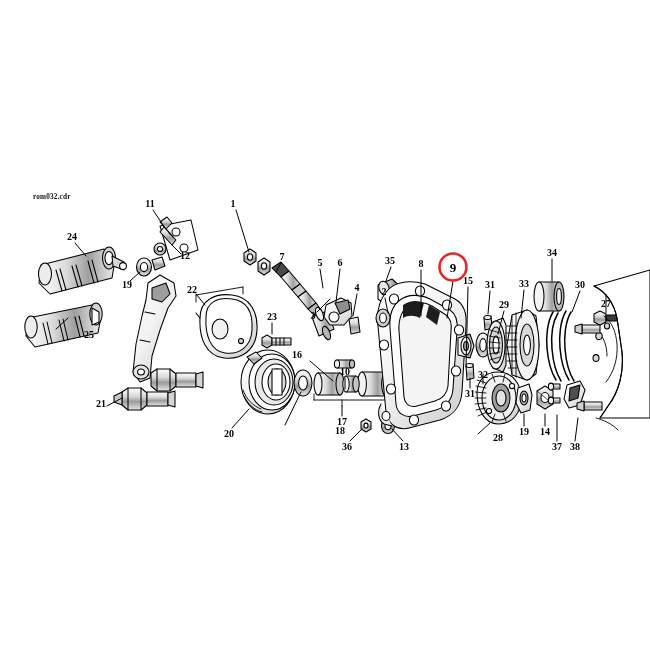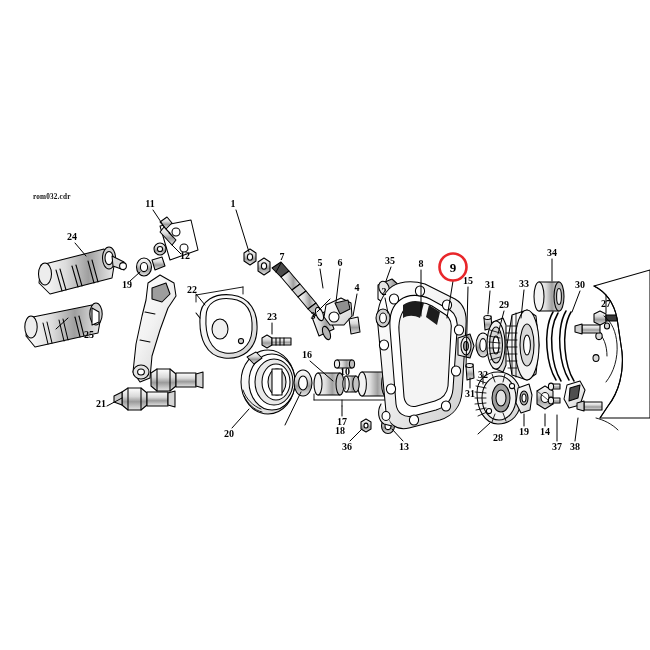--- a/index.html
+++ b/index.html
@@ -491,21 +491,21 @@
       <div class="cal" style="left: 340px; top: 263px;">6</div>
       <div class="cal" style="left: 282px; top: 257px;">7</div>
       <div class="cal" style="left: 421px; top: 264px;">8</div>
       <div class="cal hl" style="left: 453px; top: 267px;">9</div>
       <div class="cal" style="left: 345px; top: 372px;">10</div>
       <div class="cal" style="left: 150px; top: 204px;">11</div>
       <div class="cal" style="left: 185px; top: 256px;">12</div>
       <div class="cal" style="left: 404px; top: 447px;">13</div>
       <div class="cal" style="left: 545px; top: 432px;">14</div>
       <div class="cal" style="left: 468px; top: 281px;">15</div>
-      <div class="cal" style="left: 307px; top: 355px; text-align: center;">16</div>
+      <div class="cal" style="left: 297px; top: 355px; text-align: center;">16</div>
       <div class="cal" style="left: 342px; top: 422px;">17</div>
       <div class="cal" style="left: 296px; top: 431px; margin-left: 44px;">18</div>
       <div class="cal" style="left: 524px; top: 432px;">19</div>
       <div class="cal" style="left: 229px; top: 434px;">20</div>
       <div class="cal" style="left: 101px; top: 404px;">21</div>
       <div class="cal" style="left: 192px; top: 290px;">22</div>
       <div class="cal" style="left: 272px; top: 317px;">23</div>
       <div class="cal" style="left: 72px; top: 237px;">24</div>
       <div class="cal" style="left: 53px; top: 335px; margin-left: 36px;">25</div>
       <div class="cal" style="left: 127px; top: 285px;">19</div>

